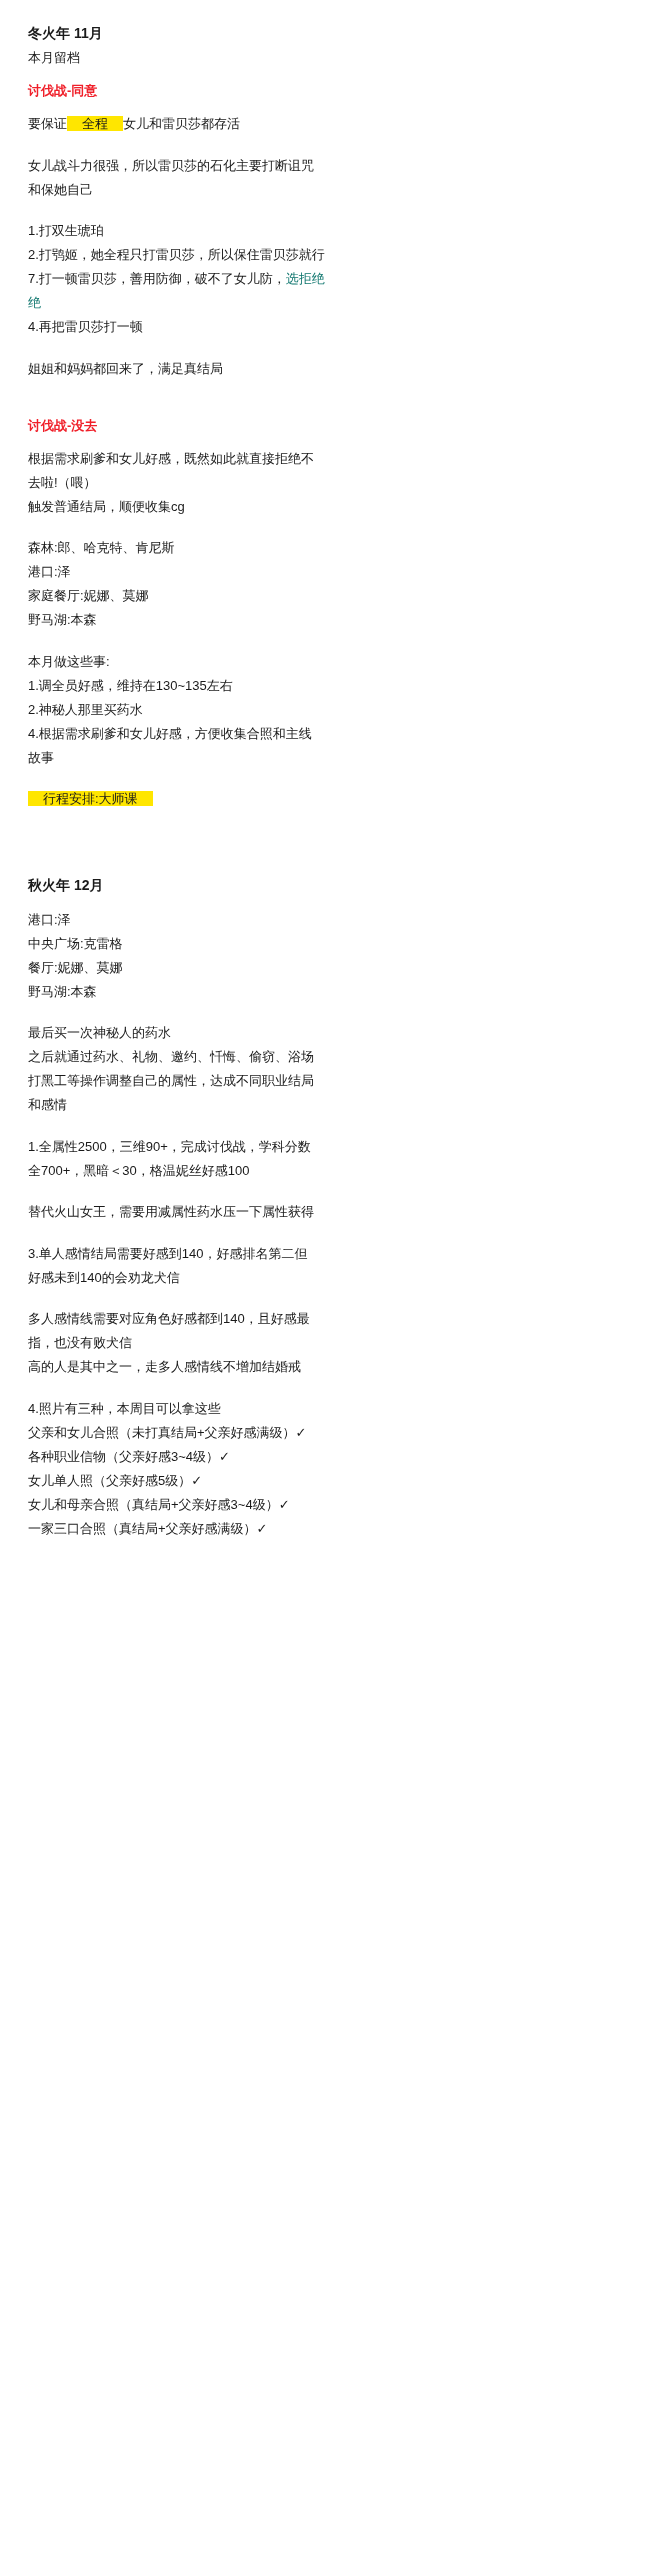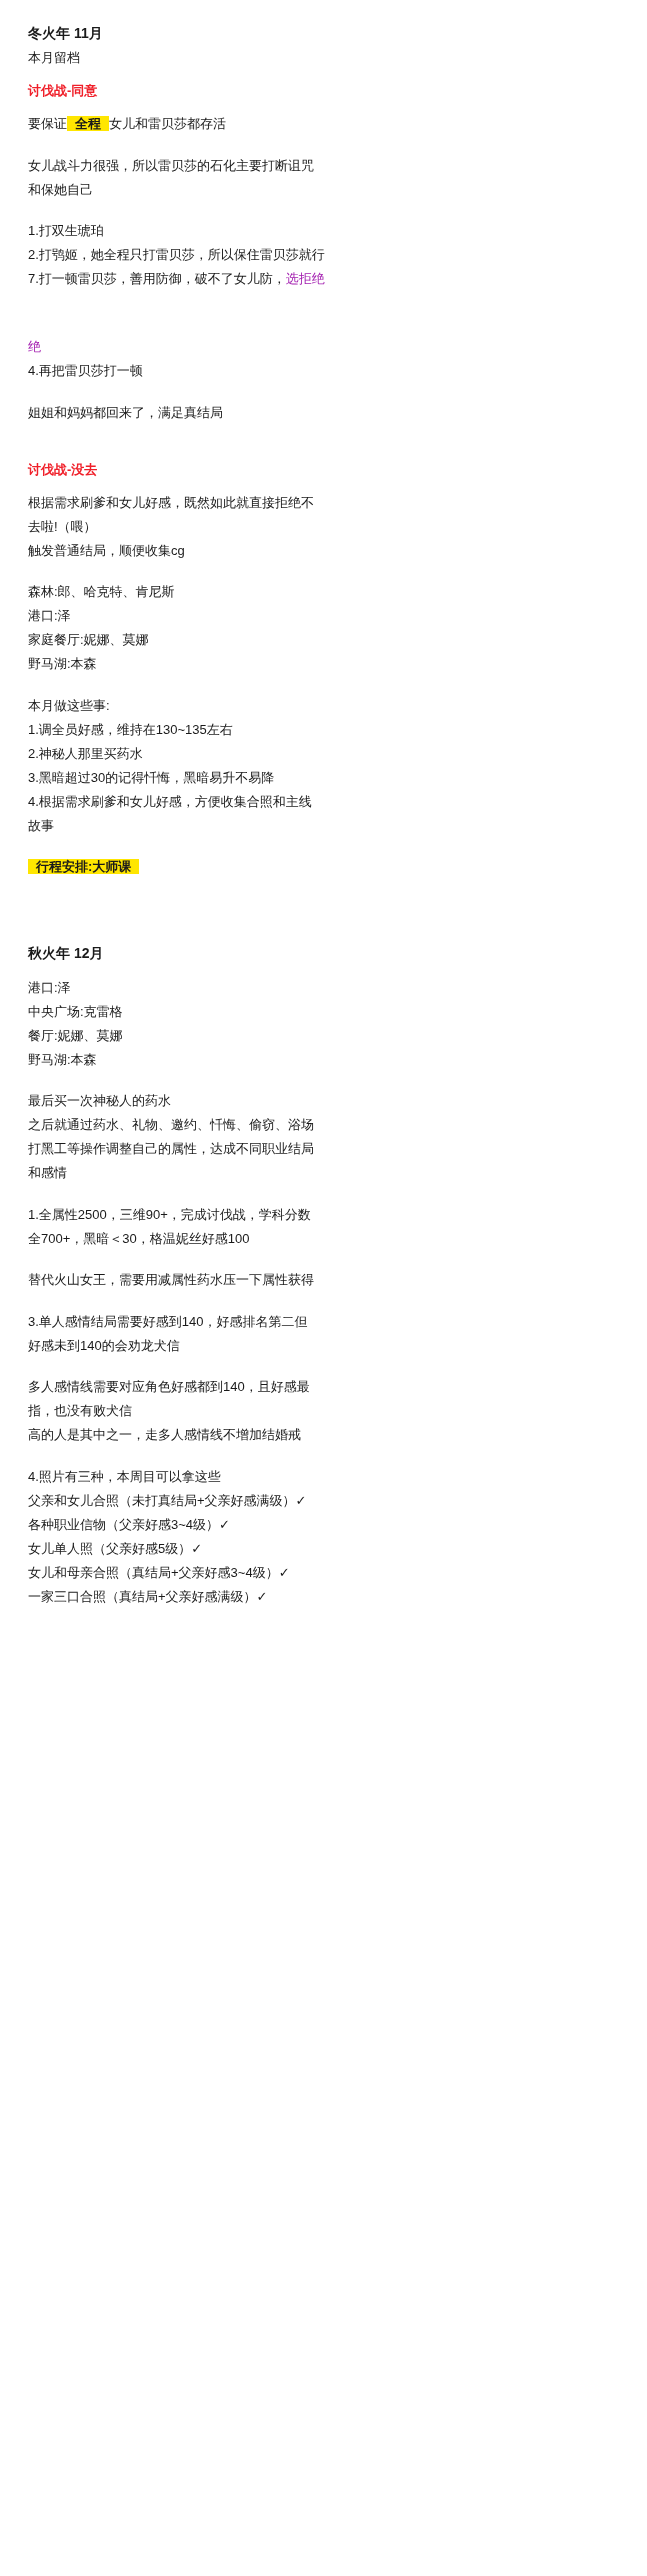--- a/index.html
+++ b/index.html
@@ -33,27 +33,26 @@
     line-height: 25px;
   }
   .center {
     text-align: left;
   }
   .red {
     color: #f0202a;
     font-weight: bold;
   }
   .red-inline {
-    color: #a21caf;
-    margin-top: 44px;
+    color: #0f766e;
   }
   .hl {
     background: #ffe600;
-    font-weight: bold;
-    padding: 0 8px;
+    font-weight: normal;
+    padding: 0 15px;
   }
   .spacer-sm { height: 9.3px; }
   .spacer-md { height: 17.5px; }
   .spacer-lg { height: 33px; }
   .spacer-xl { height: 62px; }
 </style>
 </head>
 <body>
 
 <div class="page">
@@ -103,21 +102,20 @@
     <div class="line">森林:郎、哈克特、肯尼斯</div>
     <div class="line">港口:泽</div>
     <div class="line">家庭餐厅:妮娜、莫娜</div>
     <div class="line">野马湖:本森</div>
 
     <div class="spacer-md"></div>
 
     <div class="line">本月做这些事:</div>
     <div class="line">1.调全员好感，维持在130~135左右</div>
     <div class="line">2.神秘人那里买药水</div>
-    <div class="line">3.黑暗超过30的记得忏悔，黑暗易升不易降</div>
     <div class="line">4.根据需求刷爹和女儿好感，方便收集合照和主线</div>
     <div class="line">故事</div>
 
     <div class="spacer-md"></div>
 
     <div class="line"><span class="hl">行程安排:大师课</span></div>
 
   </div>
 
   <div class="spacer-xl"></div>

